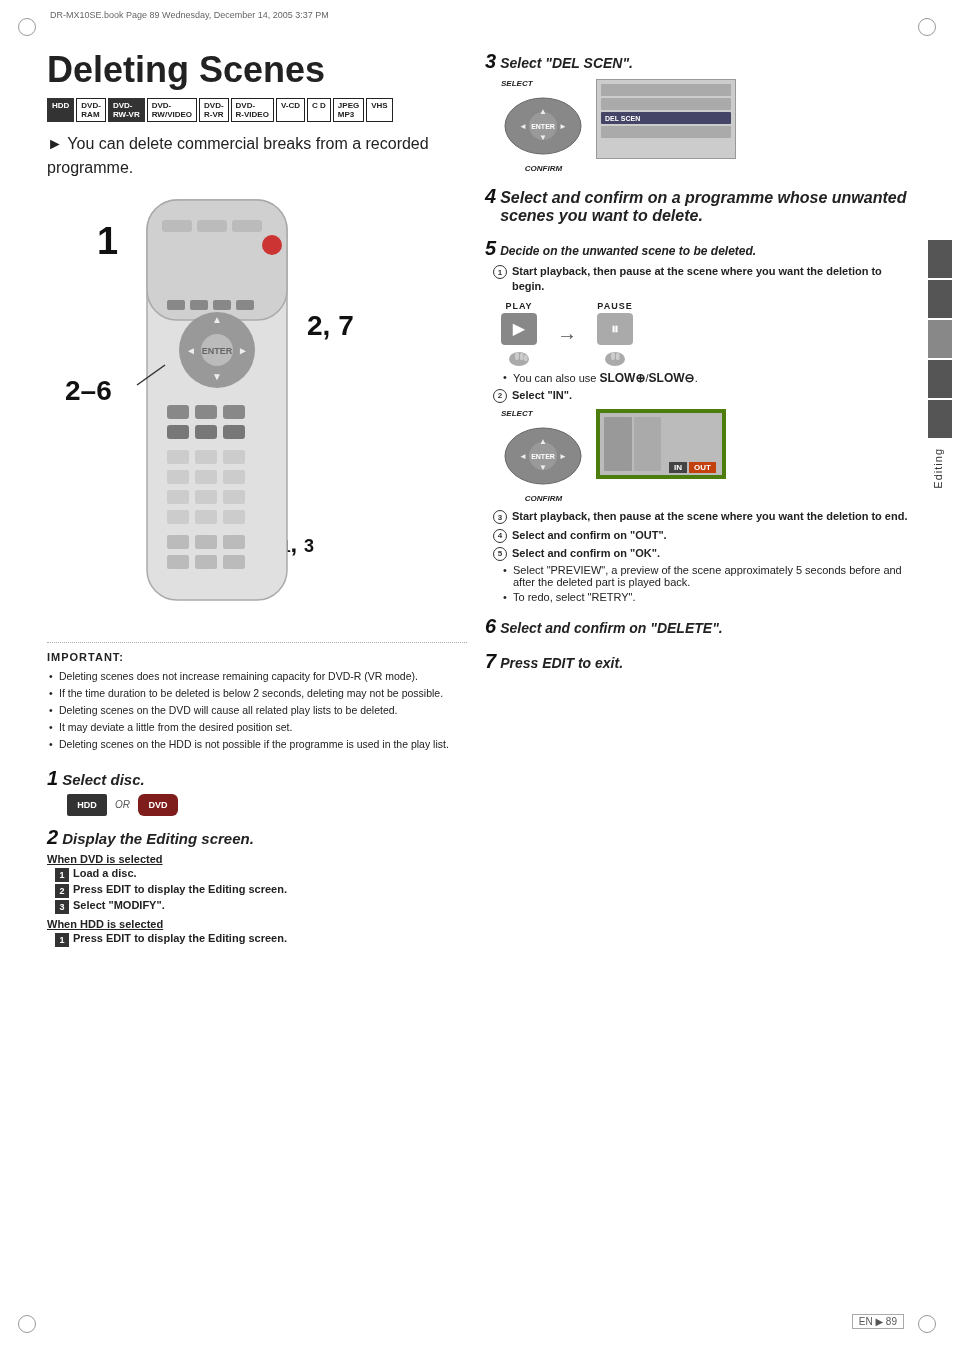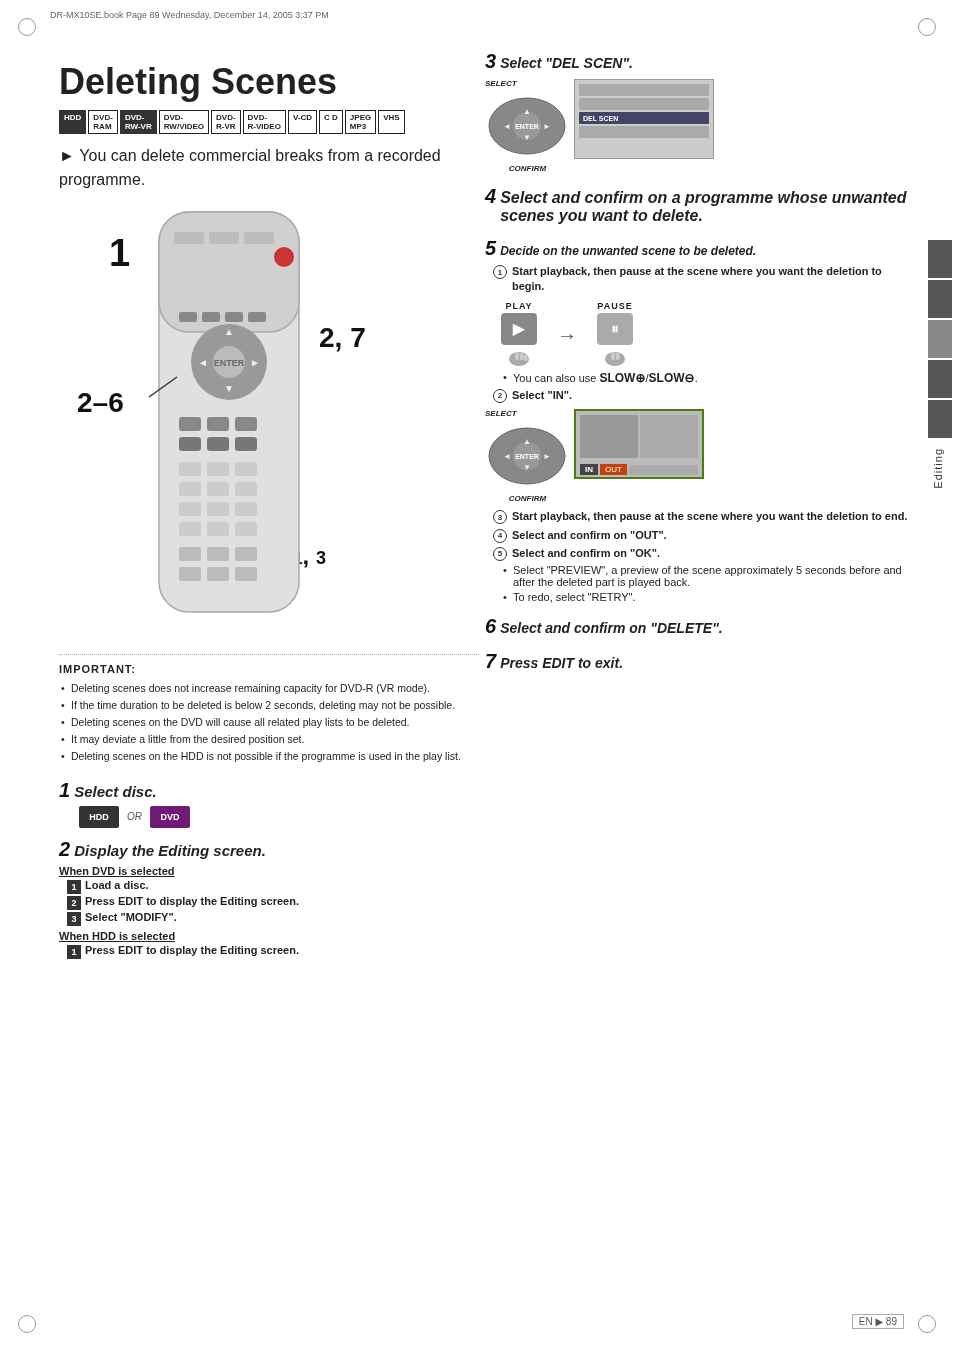--- a/index.html
+++ b/index.html
@@ -82,25 +82,24 @@
       position: absolute;
       top: 50px;
       left: 45px;
       right: 40px;
       bottom: 40px;
     }
 
     
     .left-col {
       position: absolute;
-      left: 14px;
+      left: 2px;
       top: 0;
       width: 420px;
       bottom: 0;
-      margin-top: 12px;
     }
 
     
     .right-col {
       position: absolute;
       left: 440px;
       top: 0;
       right: 0;
       bottom: 0;
     }
@@ -273,21 +272,22 @@
       justify-content: center;
       width: 40px;
       height: 22px;
       background: #333;
       color: #fff;
       font-size: 9px;
       font-weight: bold;
       border-radius: 2px;
     }
     .disc-icon.dvd {
-      background: #701a75;
+      background: #7f1d1d;
+      border-radius: 6px;
     }
     .or-text {
       font-size: 10px;
       font-style: italic;
       color: #555;
     }
 
     
     .right-step {
       margin-bottom: 12px;
@@ -304,22 +304,22 @@
       font-weight: bold;
       font-style: italic;
       display: inline;
       margin-left: 4px;
     }
 
     
     .select-confirm-diag {
       display: flex;
       align-items: flex-start;
-      gap: 4px;
-      margin: 6px 0 6px 0;
+      gap: 10px;
+      margin: 6px 0 6px 16px;
     }
 
     
     .sub-num-step {
       display: flex;
       align-items: flex-start;
       margin-bottom: 3px;
       margin-left: 8px;
     }
     .circle-num {
@@ -391,44 +391,44 @@
     .bullet-note::before {
       content: '•';
       position: absolute;
       left: 2px;
     }
 
     
     .in-out-screen {
       width: 130px;
       height: 70px;
-      border: 2px solid #4d7c0f;
+      border: 4px solid #4d7c0f;
       background: #bbb;
       position: relative;
       display: flex;
-      flex-direction: column;
+      flex-direction: row;
     }
     .in-out-bar {
       display: flex;
       gap: 2px;
       padding: 2px 4px;
       margin-top: auto;
     }
     .in-btn-display {
       background: #444;
       color: #fff;
       font-size: 8px;
       font-weight: bold;
       padding: 1px 5px;
     }
     .out-btn-display {
       background: #c2410c;
       color: #fff;
       font-size: 8px;
-      font-weight: normal;
+      font-weight: bold;
       padding: 1px 5px;
     }
 
     
     .slow-text {
       font-size: 12px;
       font-weight: 900;
       font-family: 'Arial Black', Arial, sans-serif;
     }
 

